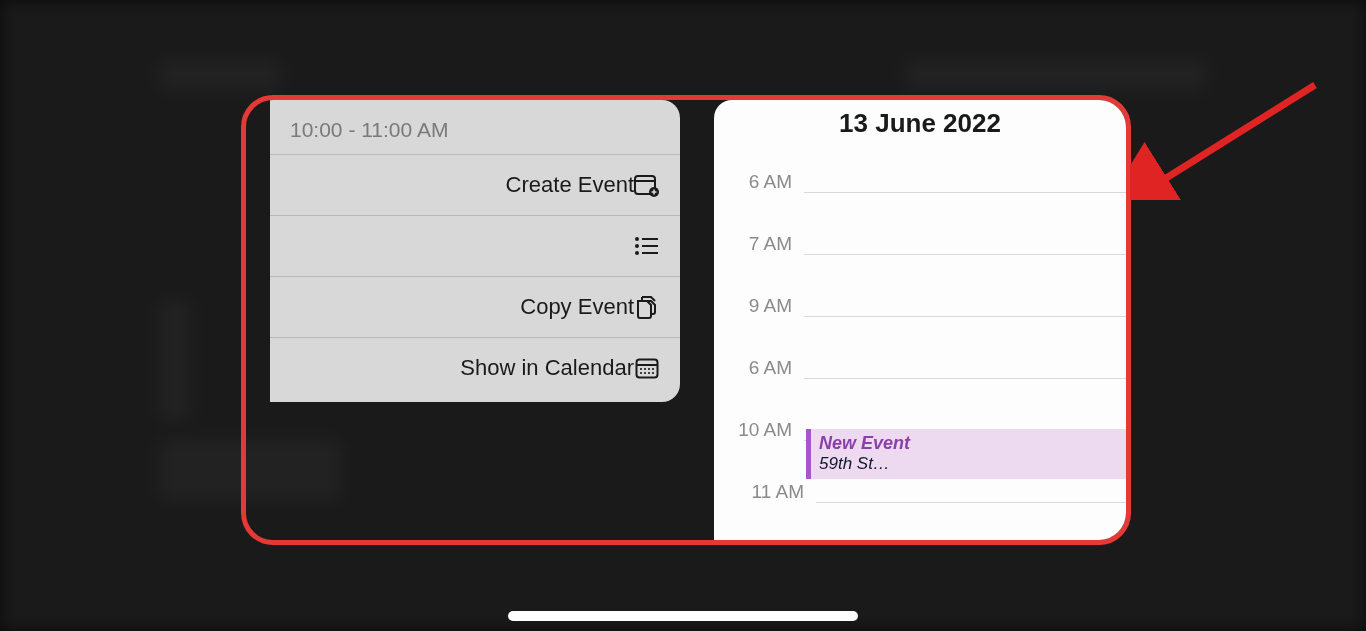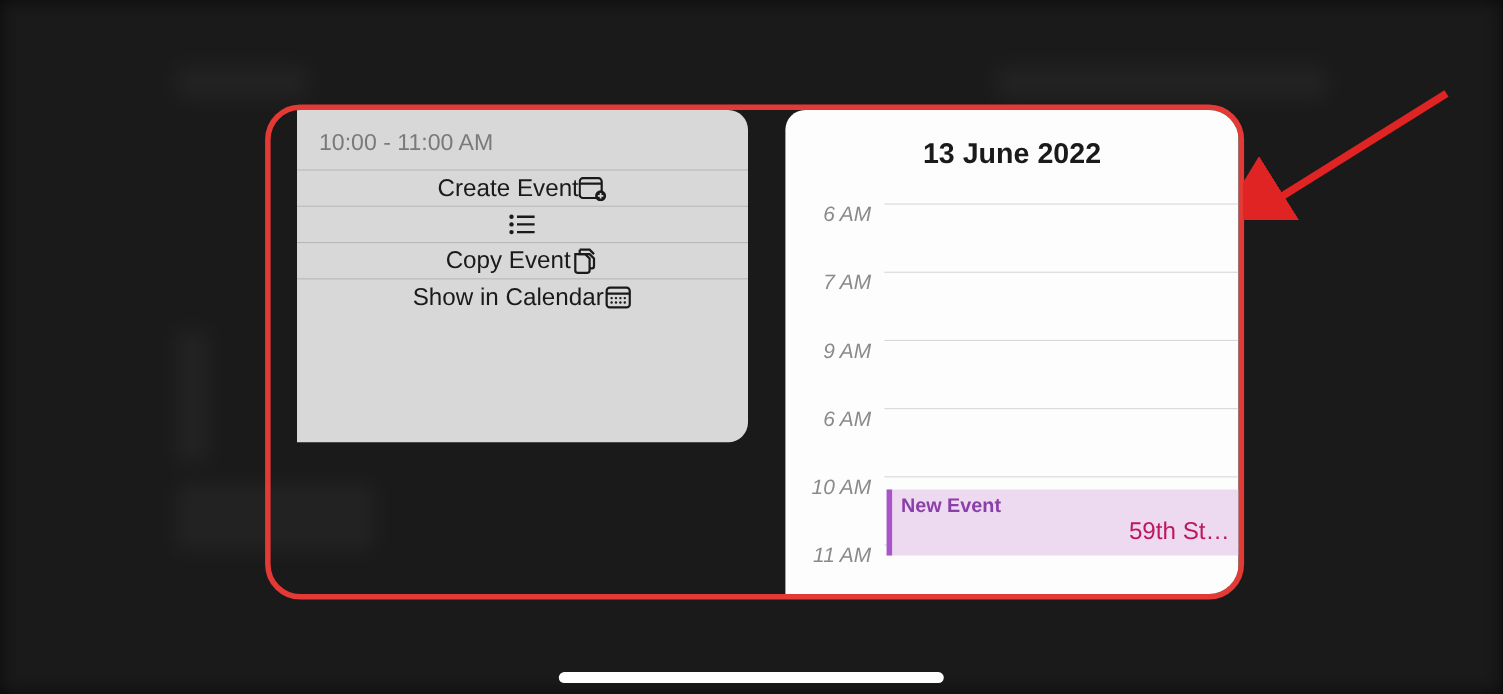--- a/index.html
+++ b/index.html
@@ -47,22 +47,22 @@
       margin-left: 24px;
     }
     .menu-header {
       padding: 18px 20px 12px 20px;
       color: #7a7a7a;
       font-size: 21px;
     }
     .menu-item {
       display: flex;
       align-items: center;
-      justify-content: center;
-      padding: 3px 20px;
+      justify-content: flex-end;
+      padding: 17px 20px;
       border-top: 1px solid #b8b8b8;
       cursor: pointer;
     }
     .menu-item-label {
       font-size: 22px;
       color: #1a1a1a;
     }
     .menu-icon {
       width: 26px;
       height: 26px;
@@ -79,34 +79,33 @@
       border-radius: 18px 0 0 0;
       display: flex;
       flex-direction: column;
       overflow: hidden;
     }
     .calendar-title {
       text-align: center;
       font-size: 26px;
       font-weight: 700;
       color: #1a1a1a;
-      padding: 24px 0 18px 0;
+      padding: 8px 0 18px 0;
     }
     .time-grid {
       flex: 1;
       position: relative;
     }
     .time-row {
       position: absolute;
       left: 0;
       right: 0;
       display: flex;
-      align-items: flex-start;
+      align-items: flex-end;
       height: 24px;
-      font-style: italic;
     }
     .time-label {
       width: 90px;
       text-align: right;
       padding-right: 12px;
       font-size: 19px;
       color: #8a8a8a;
     }
     .time-line {
       flex: 1;
@@ -120,23 +119,22 @@
       background: #eddaf1;
       border-left: 5px solid #a855c7;
       padding: 4px 8px;
     }
     .event-title {
       font-size: 18px;
       font-weight: 600;
       color: #8b3fa8;
     }
     .event-location {
-      font-size: 22px;
-      color: #be185d;
-      text-align: right;
+      font-size: 17px;
+      color: #0f172a;
     }
     .arrow {
       position: absolute;
       left: 1130px;
       top: 70px;
       width: 200px;
       height: 130px;
       pointer-events: none;
     }
     .home-indicator {
@@ -238,26 +236,26 @@
         <div class="time-line"></div>
       </div>
       <div class="time-row" style="top:198px;">
         <span class="time-label">6 AM</span>
         <div class="time-line"></div>
       </div>
       <div class="time-row" style="top:260px;">
         <span class="time-label">10 AM</span>
         <div class="time-line"></div>
       </div>
-      <div class="time-row" style="top:322px;">
+      <div class="time-row" style="top:322px;margin-left:12px;">
         <span class="time-label">11 AM</span>
         <div class="time-line"></div>
       </div>
 
-      <div class="event-block" style="top:272px;height:60px;">
+      <div class="event-block" style="top:272px;height:50px;font-style:italic;">
         <div class="event-title">New Event</div>
         <div class="event-location">59th St…</div>
       </div>
     </div>
   </div>
 </div>
 
 <svg class="arrow" viewBox="0 0 200 130">
   <defs>
     <marker id="arrowhead" markerWidth="12" markerHeight="12" refX="2" refY="6" orient="auto">

